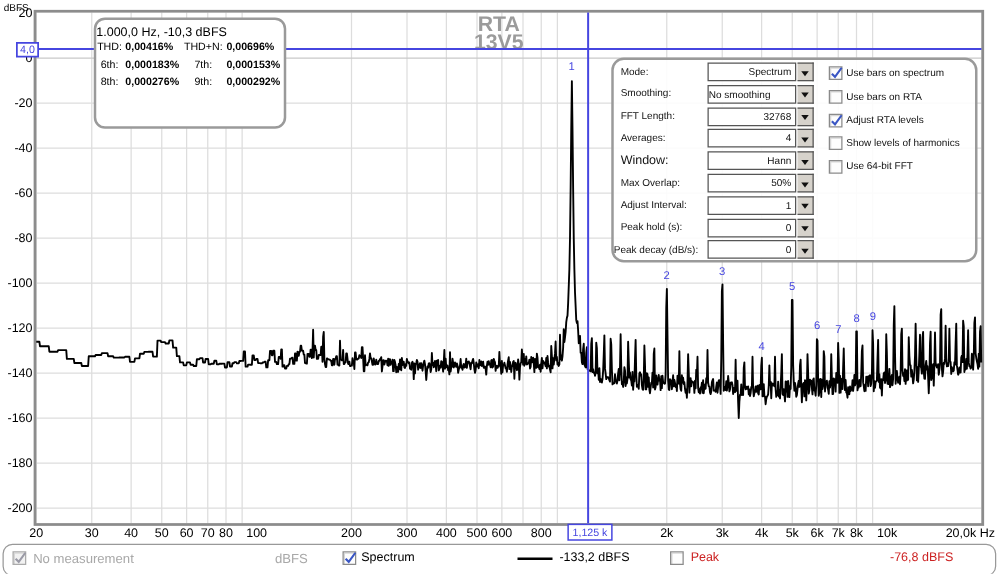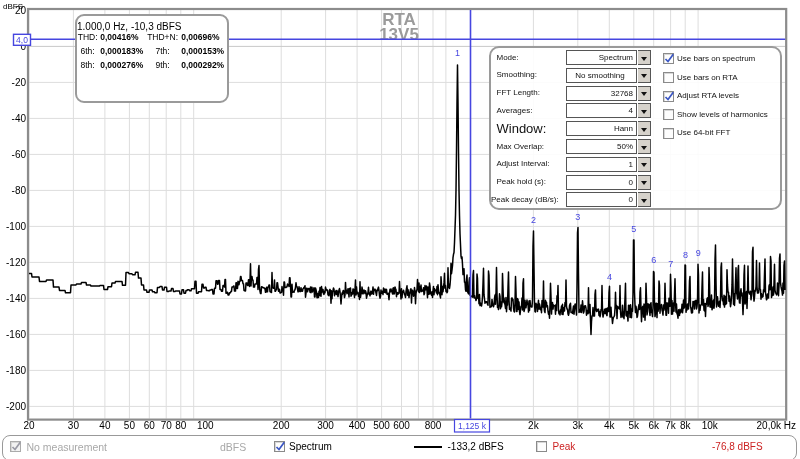--- a/index.html
+++ b/index.html
@@ -132,35 +132,35 @@
       </table>
     </div>
   </div>
 <div style="position:absolute;left:489px;top:46px;width:293px;height:163.5px;background:rgba(255,255,255,0.88);border:2px solid #9a9a9a;border-radius:10px;box-sizing:border-box">
 <div style="position:absolute;left:5.5px;top:2.5px;height:14px;line-height:14px;font-size:8px;color:#111;white-space:nowrap">Mode:</div>
 <div style="position:absolute;left:75px;top:2.0px;width:71px;height:15px;line-height:15px;background:#fff;border:1px solid #555;box-sizing:border-box;font-size:8px;line-height:13px;text-align:right;padding-right:3px;color:#111;white-space:nowrap">Spectrum</div>
 <div style="position:absolute;left:147px;top:2.0px;width:13px;height:15px;background:#d6d2cb;border:1px solid #555;border-left:none;box-sizing:border-box">
 <div style="position:absolute;left:3px;top:5.5px;width:0;height:0;border-left:3.5px solid transparent;border-right:3.5px solid transparent;border-top:4.5px solid #111"></div>
     </div>
     <div style="position:absolute;left:5.5px;top:20.3px;height:14px;line-height:14px;font-size:8px;color:#111;white-space:nowrap">Smoothing:</div>
-<div style="position:absolute;left:75px;top:19.8px;width:71px;height:15px;line-height:15px;background:#fff;border:1px solid #555;box-sizing:border-box;font-size:8px;line-height:13px;text-align:center;padding-right:3px;color:#111;white-space:nowrap">No smoothing</div>
+<div style="position:absolute;left:75px;top:19.8px;width:71px;height:15px;line-height:15px;background:#fff;border:1px solid #555;box-sizing:border-box;font-size:8px;line-height:13px;text-align:left;padding-right:3px;color:#111;white-space:nowrap">No smoothing</div>
 <div style="position:absolute;left:147px;top:19.8px;width:13px;height:15px;background:#d6d2cb;border:1px solid #555;border-left:none;box-sizing:border-box">
 <div style="position:absolute;left:3px;top:5.5px;width:0;height:0;border-left:3.5px solid transparent;border-right:3.5px solid transparent;border-top:4.5px solid #111"></div>
     </div>
     <div style="position:absolute;left:5.5px;top:38.1px;height:14px;line-height:14px;font-size:8px;color:#111;white-space:nowrap">FFT Length:</div>
 <div style="position:absolute;left:75px;top:37.6px;width:71px;height:15px;line-height:15px;background:#fff;border:1px solid #555;box-sizing:border-box;font-size:8px;line-height:13px;text-align:right;padding-right:3px;color:#111;white-space:nowrap">32768</div>
 <div style="position:absolute;left:147px;top:37.6px;width:13px;height:15px;background:#d6d2cb;border:1px solid #555;border-left:none;box-sizing:border-box">
 <div style="position:absolute;left:3px;top:5.5px;width:0;height:0;border-left:3.5px solid transparent;border-right:3.5px solid transparent;border-top:4.5px solid #111"></div>
     </div>
     <div style="position:absolute;left:5.5px;top:55.9px;height:14px;line-height:14px;font-size:8px;color:#111;white-space:nowrap">Averages:</div>
 <div style="position:absolute;left:75px;top:55.4px;width:71px;height:15px;line-height:15px;background:#fff;border:1px solid #555;box-sizing:border-box;font-size:8px;line-height:13px;text-align:right;padding-right:3px;color:#111;white-space:nowrap">4</div>
 <div style="position:absolute;left:147px;top:55.4px;width:13px;height:15px;background:#d6d2cb;border:1px solid #555;border-left:none;box-sizing:border-box">
 <div style="position:absolute;left:3px;top:5.5px;width:0;height:0;border-left:3.5px solid transparent;border-right:3.5px solid transparent;border-top:4.5px solid #111"></div>
     </div>
-    <div style="position:absolute;left:5.5px;top:73.7px;height:14px;line-height:14px;font-size:13px;color:#111;white-space:nowrap">Window:</div>
+    <div style="position:absolute;left:5.5px;top:73.7px;height:14px;line-height:14px;font-size:10px;color:#111;white-space:nowrap">Window:</div>
 <div style="position:absolute;left:75px;top:73.2px;width:71px;height:15px;line-height:15px;background:#fff;border:1px solid #555;box-sizing:border-box;font-size:8px;line-height:13px;text-align:right;padding-right:3px;color:#111;white-space:nowrap">Hann</div>
 <div style="position:absolute;left:147px;top:73.2px;width:13px;height:15px;background:#d6d2cb;border:1px solid #555;border-left:none;box-sizing:border-box">
 <div style="position:absolute;left:3px;top:5.5px;width:0;height:0;border-left:3.5px solid transparent;border-right:3.5px solid transparent;border-top:4.5px solid #111"></div>
     </div>
     <div style="position:absolute;left:5.5px;top:91.5px;height:14px;line-height:14px;font-size:8px;color:#111;white-space:nowrap">Max Overlap:</div>
 <div style="position:absolute;left:75px;top:91.0px;width:71px;height:15px;line-height:15px;background:#fff;border:1px solid #555;box-sizing:border-box;font-size:8px;line-height:13px;text-align:right;padding-right:3px;color:#111;white-space:nowrap">50%</div>
 <div style="position:absolute;left:147px;top:91.0px;width:13px;height:15px;background:#d6d2cb;border:1px solid #555;border-left:none;box-sizing:border-box">
 <div style="position:absolute;left:3px;top:5.5px;width:0;height:0;border-left:3.5px solid transparent;border-right:3.5px solid transparent;border-top:4.5px solid #111"></div>
     </div>
     <div style="position:absolute;left:5.5px;top:109.3px;height:14px;line-height:14px;font-size:8px;color:#111;white-space:nowrap">Adjust Interval:</div>

